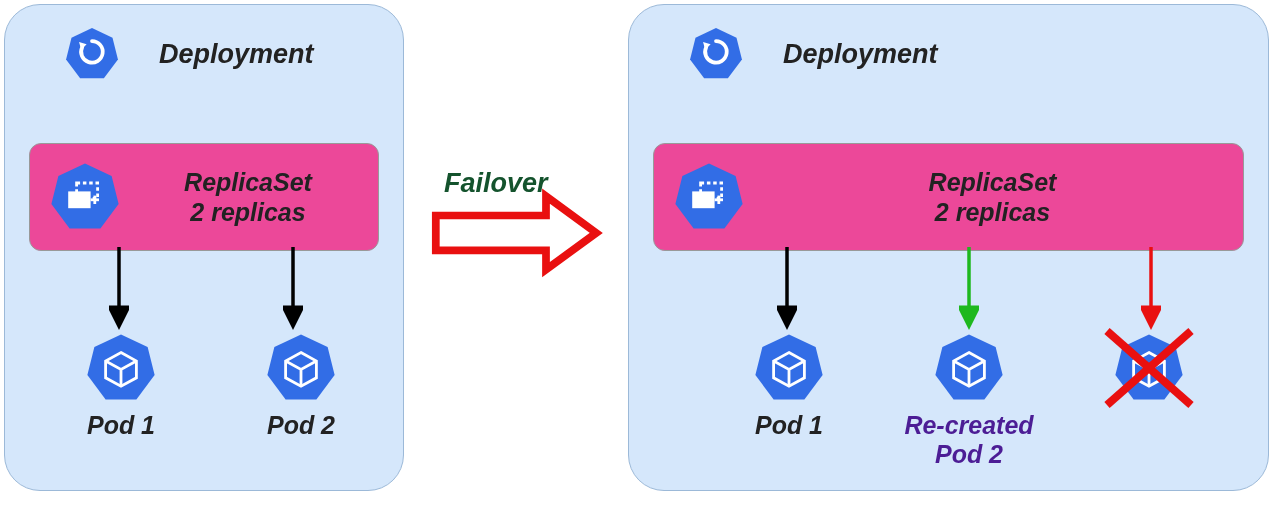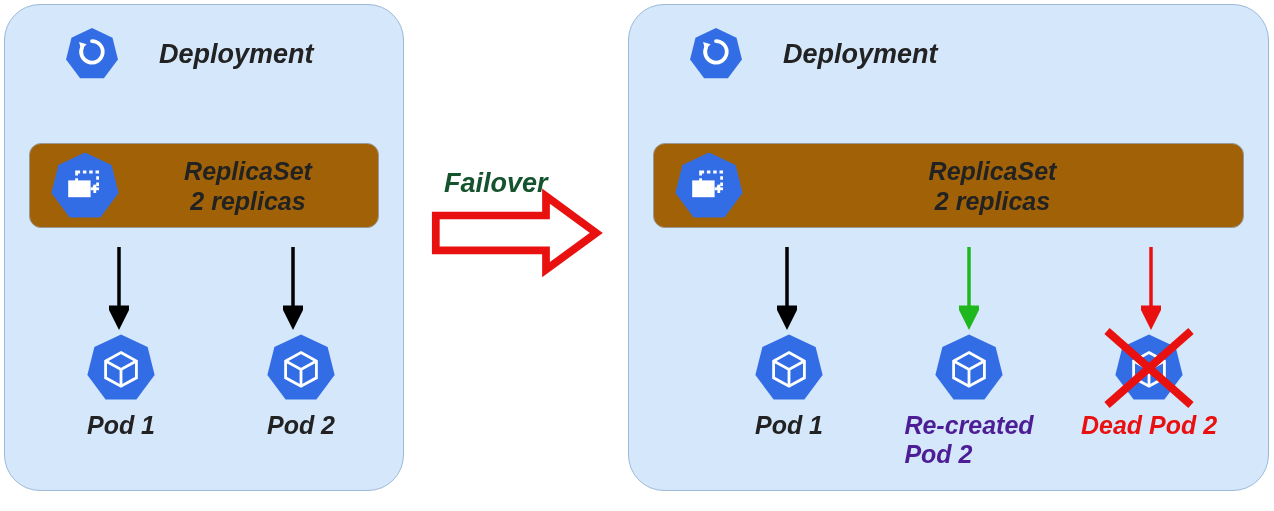--- a/index.html
+++ b/index.html
@@ -43,22 +43,22 @@
     font-size: 27px;
     font-style: italic;
     font-weight: bold;
     color: #222;
   }
   .rs-box {
     position: absolute;
     top: 138px;
     left: 24px;
     right: 24px;
-    height: 85px;
-    background: #a16207;
+    height: 108px;
+    background: #ec4899;
     border: 1.5px solid #999;
     border-radius: 12px;
     display: flex;
     align-items: center;
     gap: 28px;
     padding-left: 20px;
   }
   .rs-text {
     font-size: 25px;
     font-style: italic;
@@ -83,21 +83,21 @@
     align-items: center;
     width: 180px;
     position: relative;
   }
   .pod-label {
     font-size: 25px;
     font-style: italic;
     font-weight: bold;
     color: #222;
     margin-top: 8px;
-    text-align: left;
+    text-align: center;
     line-height: 1.15;
     white-space: nowrap;
   }
   .pod-label.green { color: #4c1d95; }
   .pod-label.red { color: #e91010; }
 
   
   .hept {
     width: 70px;
     height: 70px;
@@ -286,16 +286,15 @@
         <svg viewBox="0 0 100 100" width="70" height="70">
           <use href="#hept7" fill="#326de6"></use>
           <path d="M50 28 L72 40 L72 64 L50 76 L28 64 L28 40 Z" fill="none" stroke="#fff" stroke-width="4"></path>
           <path d="M28 40 L50 52 L72 40 M50 52 L50 76" fill="none" stroke="#fff" stroke-width="4"></path>
         </svg>
       </span>
       <svg class="x-mark" style="left:42px;top:-8px" width="96" height="86">
         <line x1="6" y1="6" x2="90" y2="80" stroke="#e91010" stroke-width="8"></line>
         <line x1="90" y1="6" x2="6" y2="80" stroke="#e91010" stroke-width="8"></line>
       </svg>
-      <div class="pod-label red">Dead Pod 2</div>
     </div>
   </div>
 </div>
 
 </body></html>

